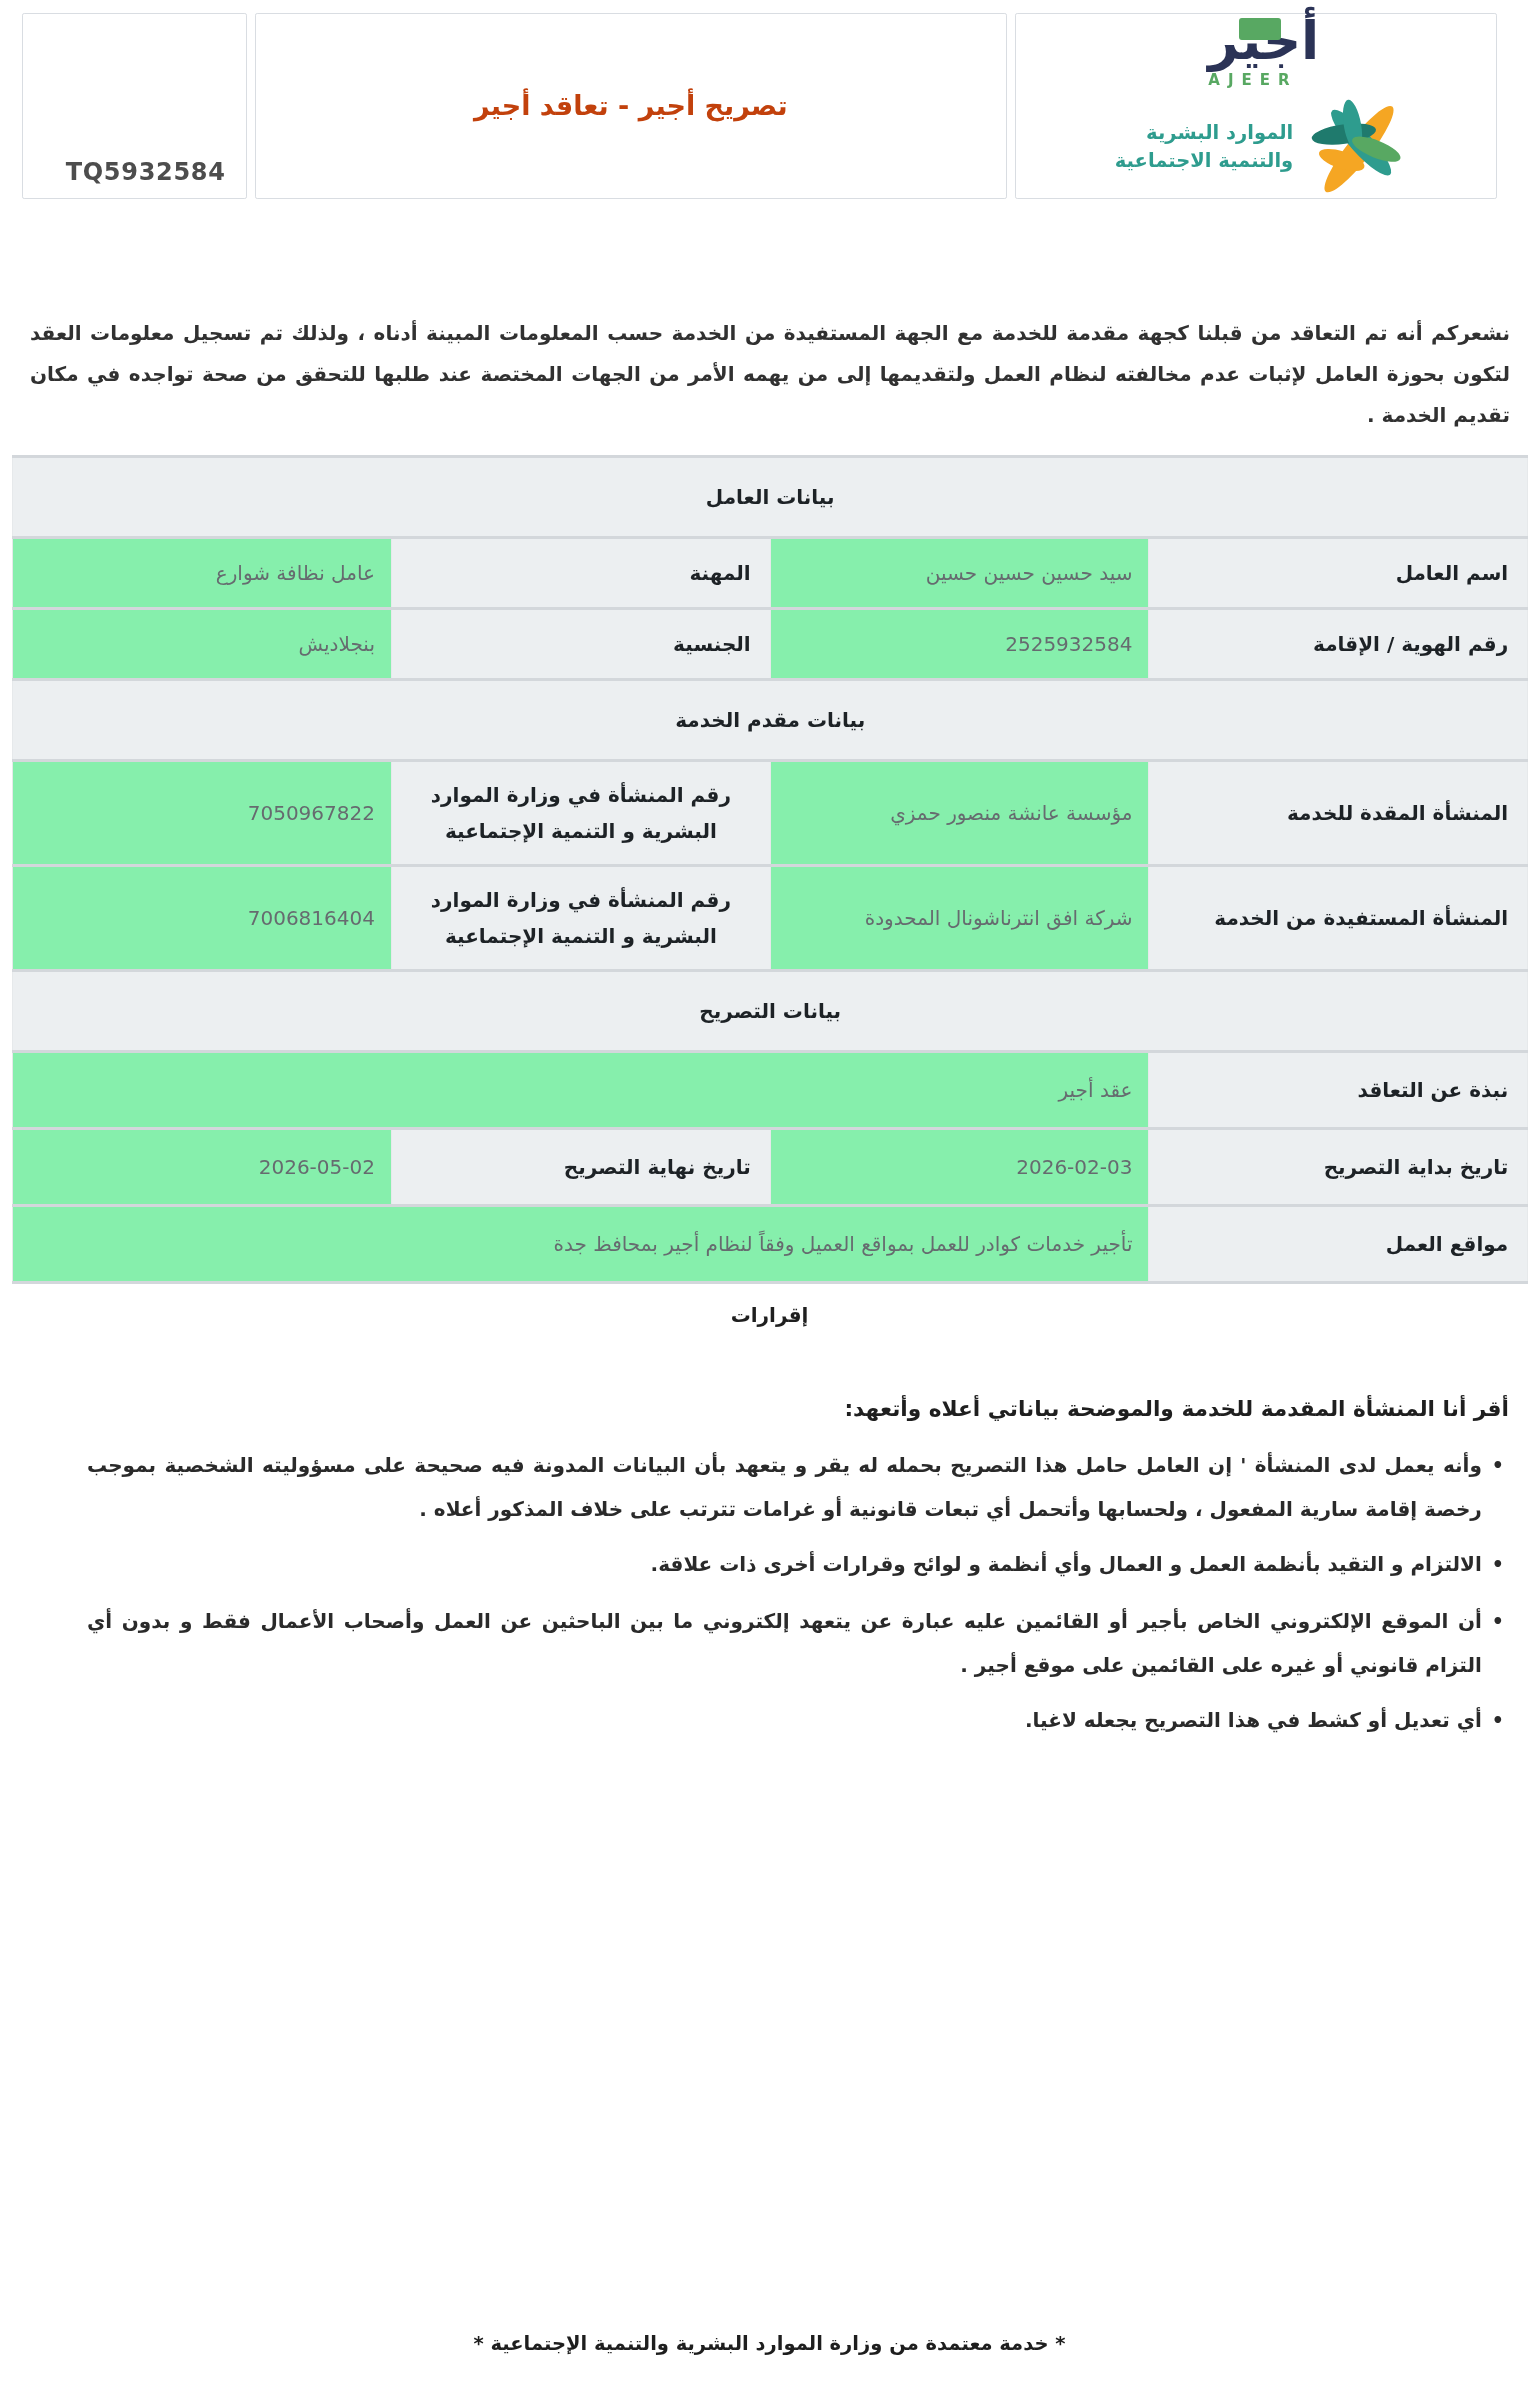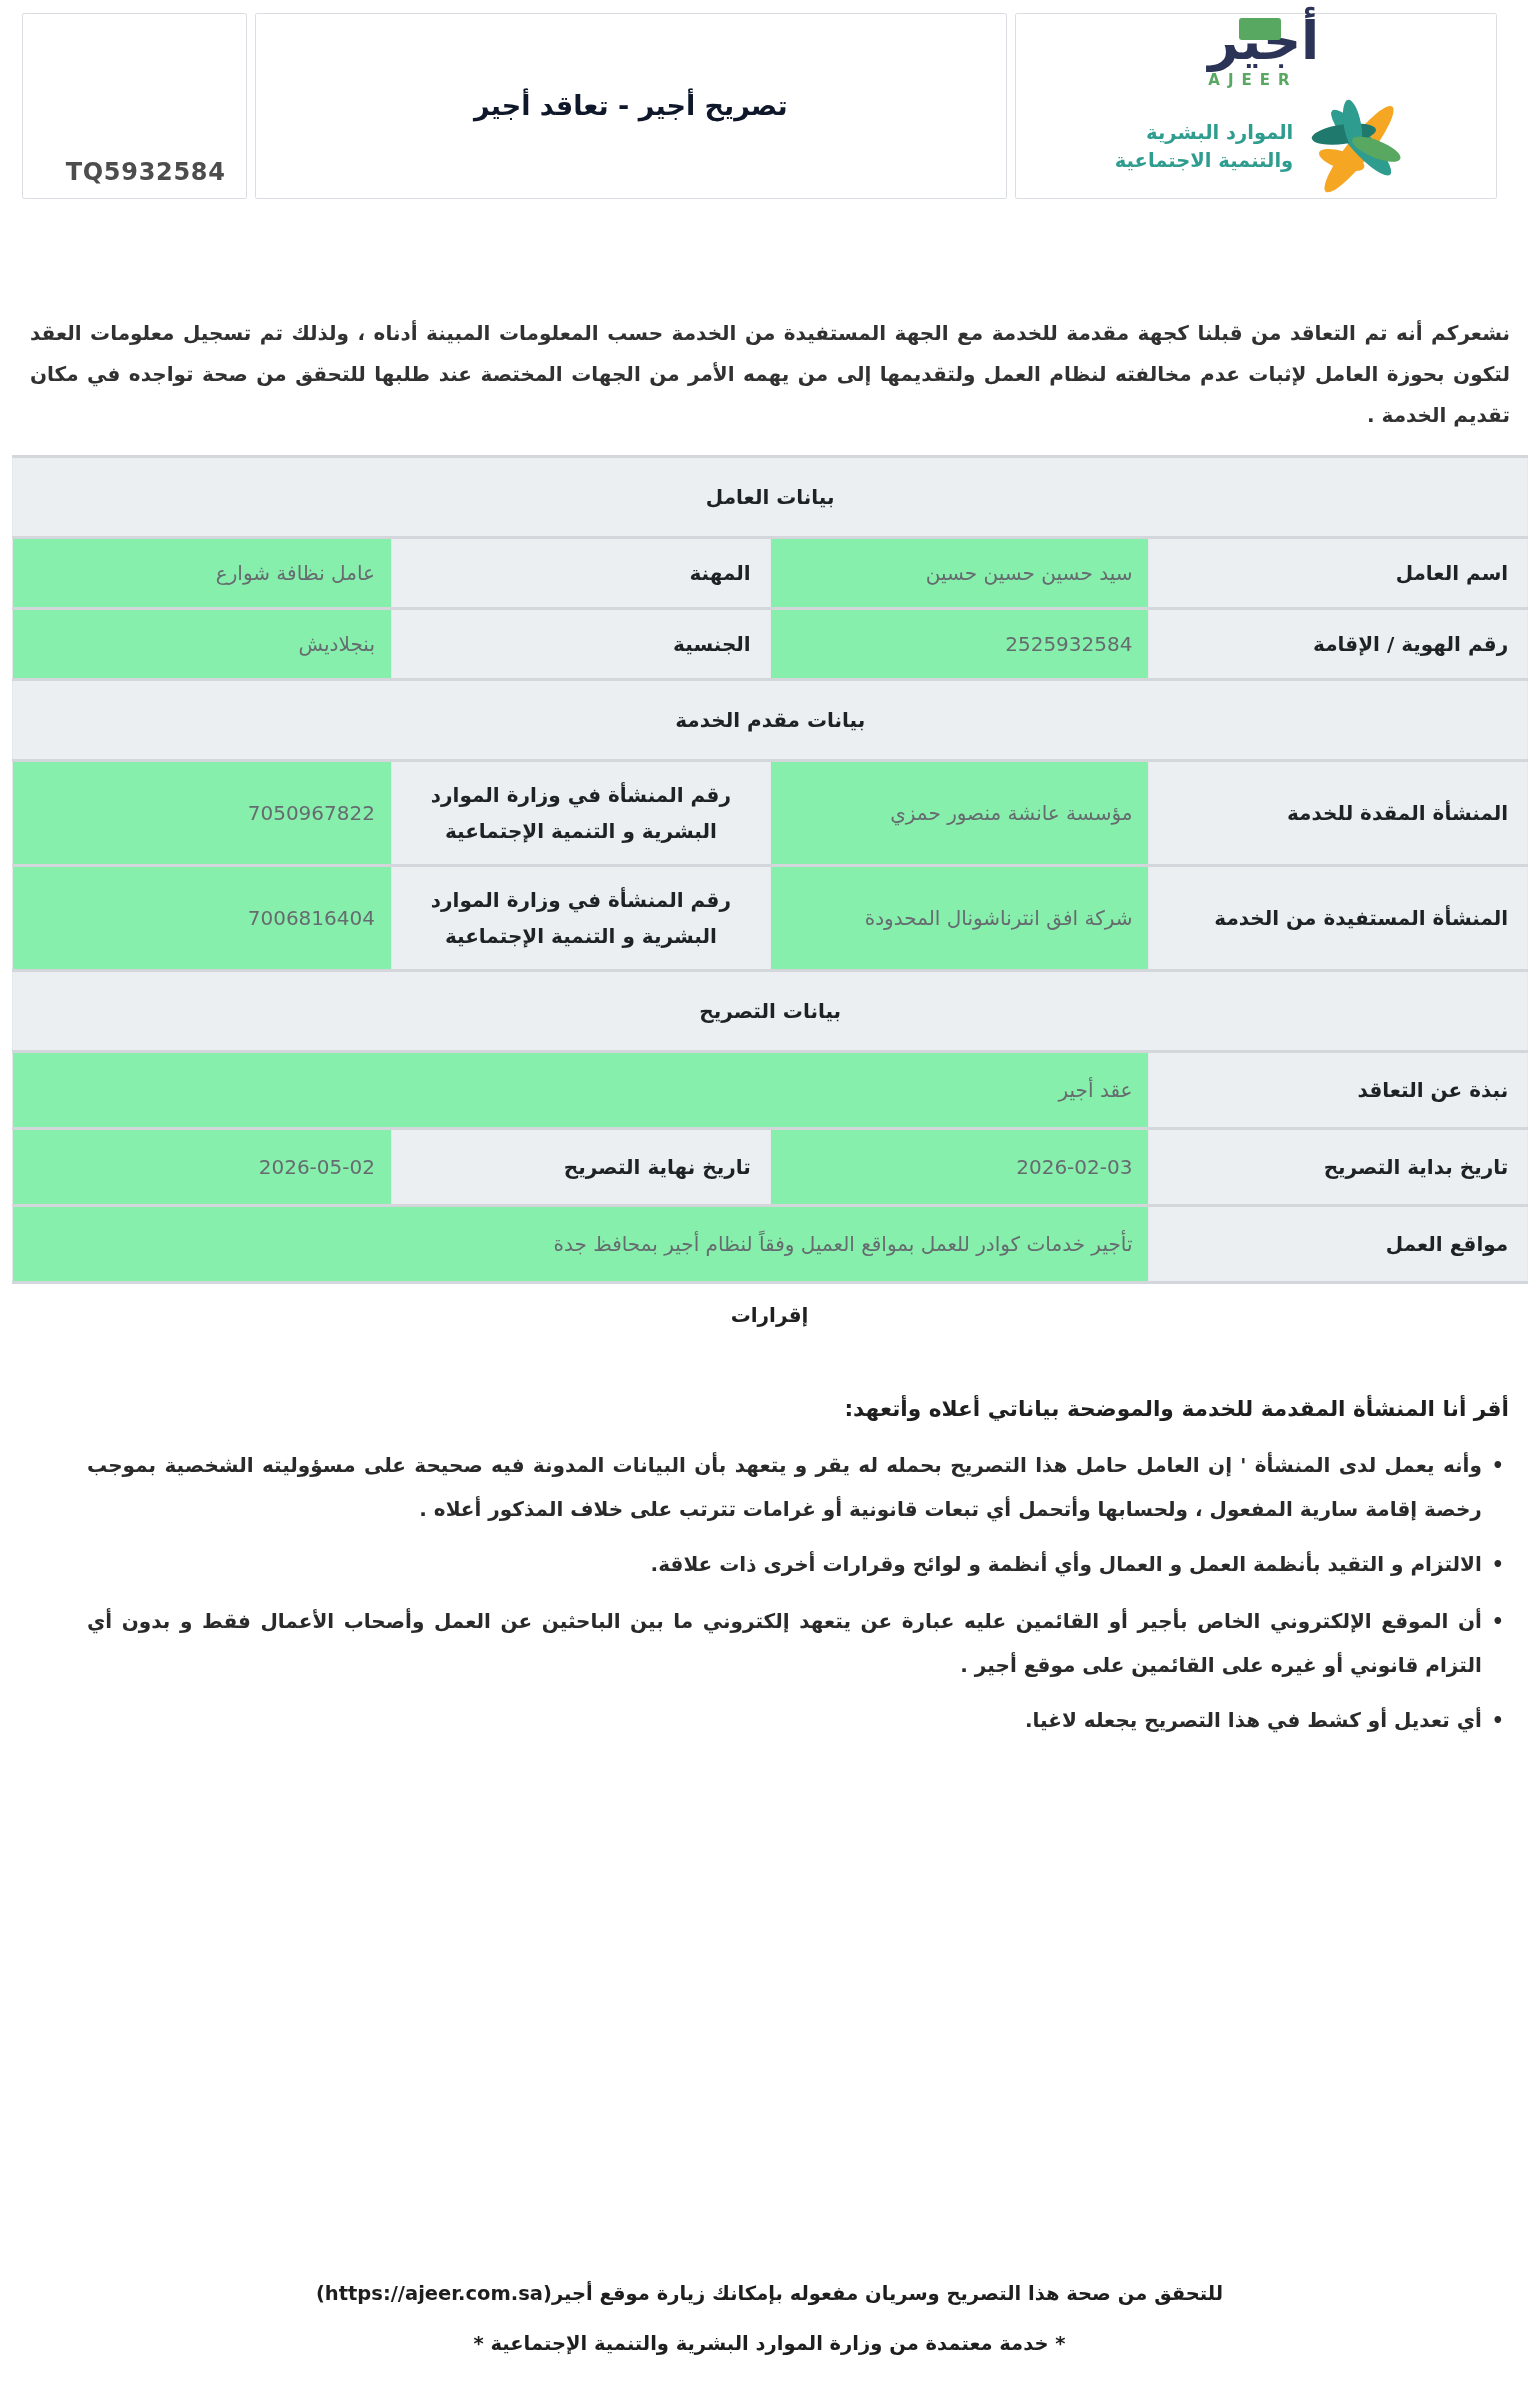--- a/index.html
+++ b/index.html
@@ -22,21 +22,21 @@
     height:186px;
   }
   .hbox { border:1.4px solid #d9dde2; border-radius:2.2px; background:#fff; }
   .tq-box { width:225px; position:relative; }
   .tq-num {
     position:absolute; left:43px; bottom:11.6px;
     font-size:24px; font-weight:bold; color:#4d4d4d;
     letter-spacing:0.7px; direction:ltr;
   }
   .title-box { flex:1; display:flex; align-items:center; justify-content:center; }
-  .doc-title { font-size:27px; font-weight:bold; color:#0f172a; direction:rtl; text-align:right; line-height:1.4; }
+  .doc-title { font-size:27px; font-weight:bold; color:#c2410c; direction:rtl; text-align:right; line-height:1.4; }
   .logo-box { width:482px; display:flex; align-items:center; justify-content:space-between; padding:0 27.4px 0 43px;flex-direction:column; }
 
   
   .ajeer { position:relative; text-align:center; direction:rtl; }
   .ajeer-ar { font-size:53px; font-weight:bold; color:#2b3356; line-height:1.0; letter-spacing:-1.4px; }
   .ajeer-green-tile {
     position:absolute; top:4.3px; right:38px;
     width:42px; height:21.7px; background:#58a862; border-radius:2.9px;
   }
   .ajeer-en { font-size:15px; font-weight:bold; color:#58a862; letter-spacing:8px; margin-top:4.3px; text-align:left; direction:ltr; }
@@ -241,18 +241,15 @@
     <span class="dot">•</span>
     <span class="btxt">أن الموقع الإلكتروني الخاص بأجير أو القائمين عليه عبارة عن يتعهد إلكتروني ما بين الباحثين عن العمل وأصحاب الأعمال فقط و بدون أي التزام قانوني أو غيره على القائمين على موقع أجير .</span>
   </div>
   <div class="bullet">
     <span class="dot">•</span>
     <span class="btxt">أي تعديل أو كشط في هذا التصريح يجعله لاغيا.</span>
   </div>
 </div>
 
 <div class="footer">
-  <div>
-    <span>للتحقق من صحة هذا التصريح وسريان مفعوله بإمكانك زيارة موقع أجير</span><span dir="ltr">(https://ajeer.com.sa)</span>
-  </div>
   <div>* خدمة معتمدة من وزارة الموارد البشرية والتنمية الإجتماعية *</div>
 </div>
 
 
 </body></html>

